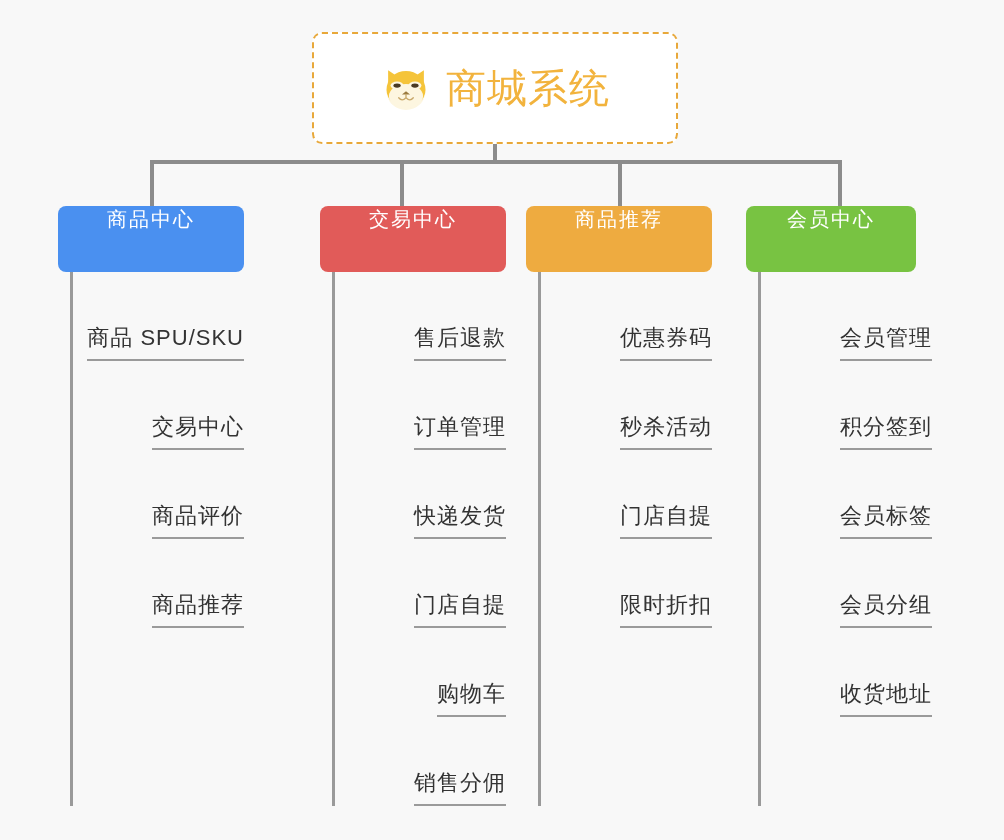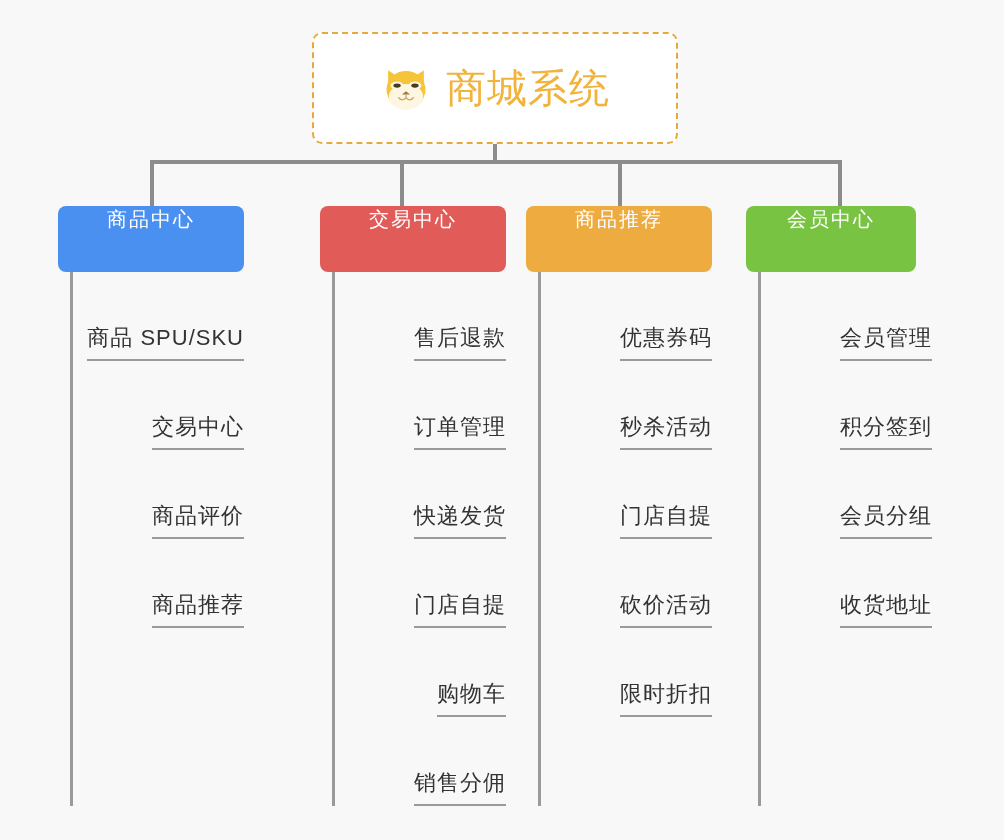--- a/index.html
+++ b/index.html
@@ -212,41 +212,41 @@
       <div class="item">
           <span class="item-label">优惠券码</span>
         </div>
       <div class="item">
           <span class="item-label">秒杀活动</span>
         </div>
       <div class="item">
           <span class="item-label">门店自提</span>
         </div>
       <div class="item">
-          <span class="item-label">砍价活动</span>
-        </div>
-      <div class="item">
           <span class="item-label">限时折扣</span>
         </div>
     </div>
   </div>
 
   <div class="column" style="left:746px;width:186px">
     <div class="col-header" style="background:#78c342;width:170px">
       <span>会员中心</span>
     </div>
     <div class="col-spine" style="height:534px"></div>
     <div class="items">
       <div class="item">
           <span class="item-label">会员管理</span>
         </div>
       <div class="item">
           <span class="item-label">积分签到</span>
         </div>
       <div class="item">
+          <span class="item-label">会员标签</span>
+        </div>
+      <div class="item">
           <span class="item-label">会员分组</span>
         </div>
       <div class="item">
           <span class="item-label">收货地址</span>
         </div>
     </div>
   </div>
 
 </div>
 

